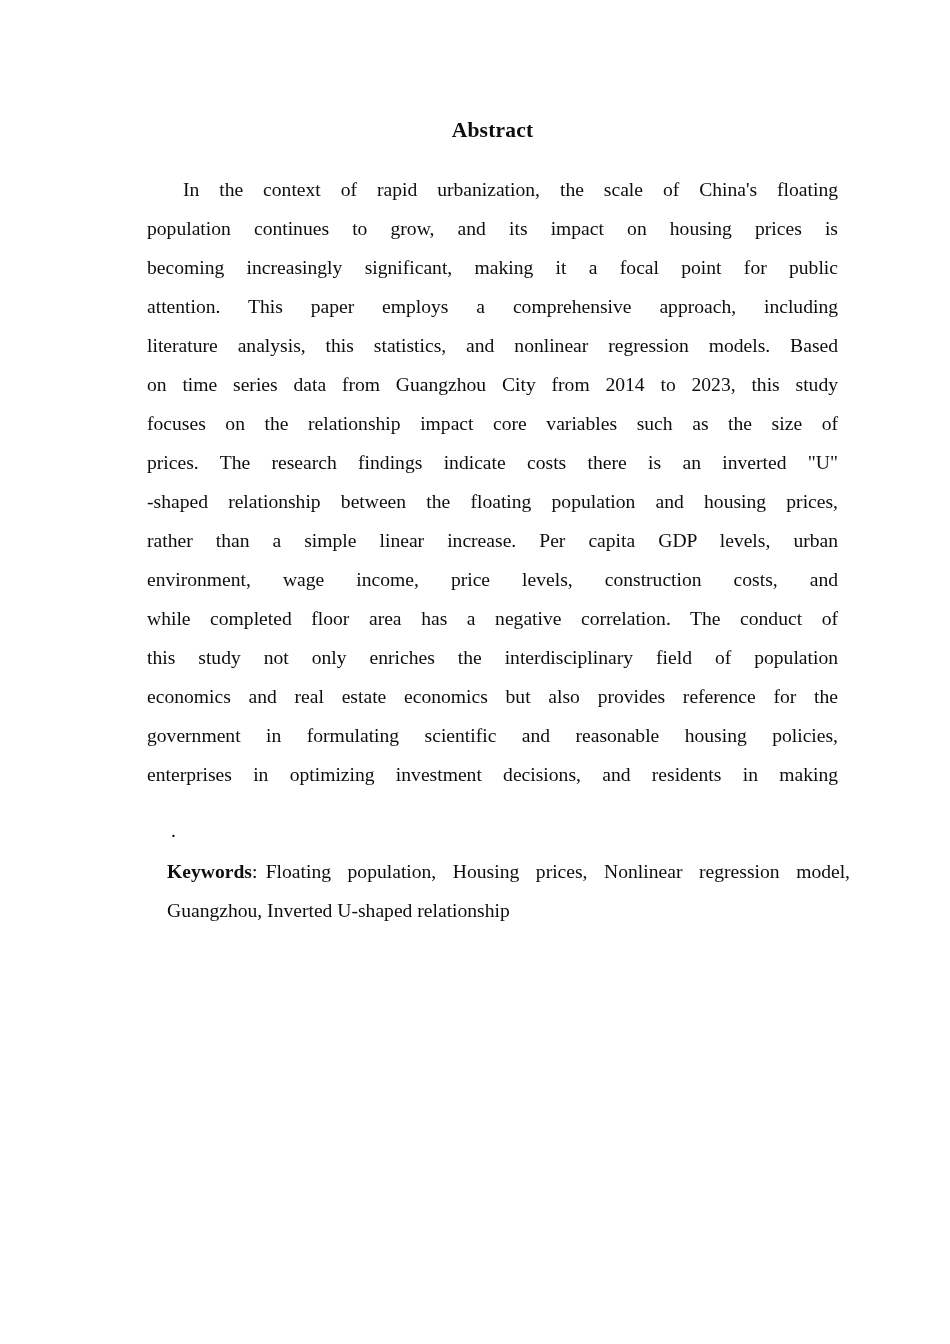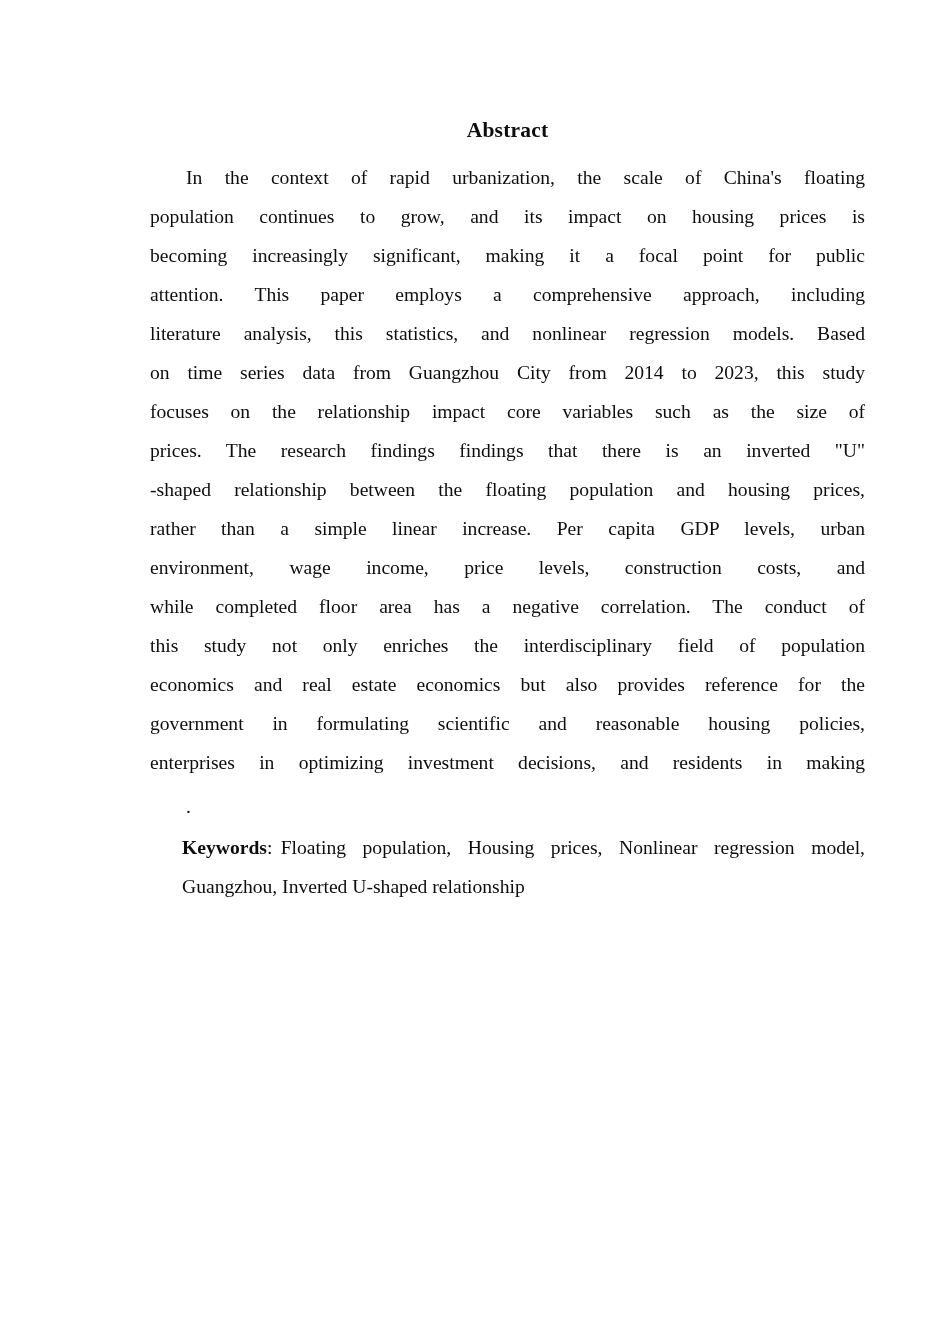--- a/index.html
+++ b/index.html
@@ -16,35 +16,35 @@
   .page {
     position: relative;
     width: 950px;
     height: 1344px;
     background: #ffffff;
     overflow: hidden;
     box-sizing: border-box;
   }
   .content {
     position: absolute;
-    left: 150px;
+    left: 135px;
     top: 0;
     width: 715px;
   }
   .doc-title {
     font-size: 21.5px;
     font-weight: bold;
     text-align: center;
     letter-spacing: 0.2px;
     margin: 0;
     padding-top: 115px;
     line-height: 30px;
   }
   .abstract-body {
-    margin: 0;
+    margin: 12px;
     padding-top: 13px;
   }
   
   .jline {
     font-size: 19.6px;
     line-height: 39px;
     text-align: justify;
     text-align-last: justify;
     white-space: pre-wrap;
     margin: 0;
@@ -82,21 +82,21 @@
     <h1 class="doc-title">Abstract</h1>
 
     <div class="abstract-body">
       <div class="jline indent-first">In  the  context  of  rapid  urbanization,  the  scale  of  China's  floating</div>
       <div class="jline">population   continues   to   grow,   and   its   impact   on   housing   prices   is</div>
       <div class="jline">becoming   increasingly   significant,   making   it   a   focal   point   for   public</div>
       <div class="jline">attention.    This    paper    employs    a    comprehensive    approach,    including</div>
       <div class="jline">literature  analysis,  this  statistics,  and  nonlinear  regression  models.  Based</div>
       <div class="jline">on  time  series  data  from  Guangzhou  City  from  2014  to  2023,  this  study</div>
       <div class="jline">focuses  on  the  relationship  impact  core  variables  such  as  the  size  of</div>
-      <div class="jline">prices.   The   research   findings   findings   that   there   is   an   inverted   "U"</div>
+      <div class="jline">prices.   The   research   findings   indicate   costs   there   is   an   inverted   "U"</div>
       <div class="jline">-shaped  relationship  between  the  floating  population  and  housing  prices,</div>
       <div class="jline">rather   than   a   simple   linear   increase.   Per   capita   GDP   levels,   urban</div>
       <div class="jline">environment,     wage     income,     price     levels,     construction     costs,     and</div>
       <div class="jline">while  completed  floor  area  has  a  negative  correlation.  The  conduct  of</div>
       <div class="jline">this   study   not   only   enriches   the   interdisciplinary   field   of   population</div>
       <div class="jline">economics  and  real  estate  economics  but  also  provides  reference  for  the</div>
       <div class="jline">government    in    formulating    scientific    and    reasonable    housing    policies,</div>
       <div class="jline">enterprises  in  optimizing  investment  decisions,  and  residents  in  making</div>
     </div>
 

